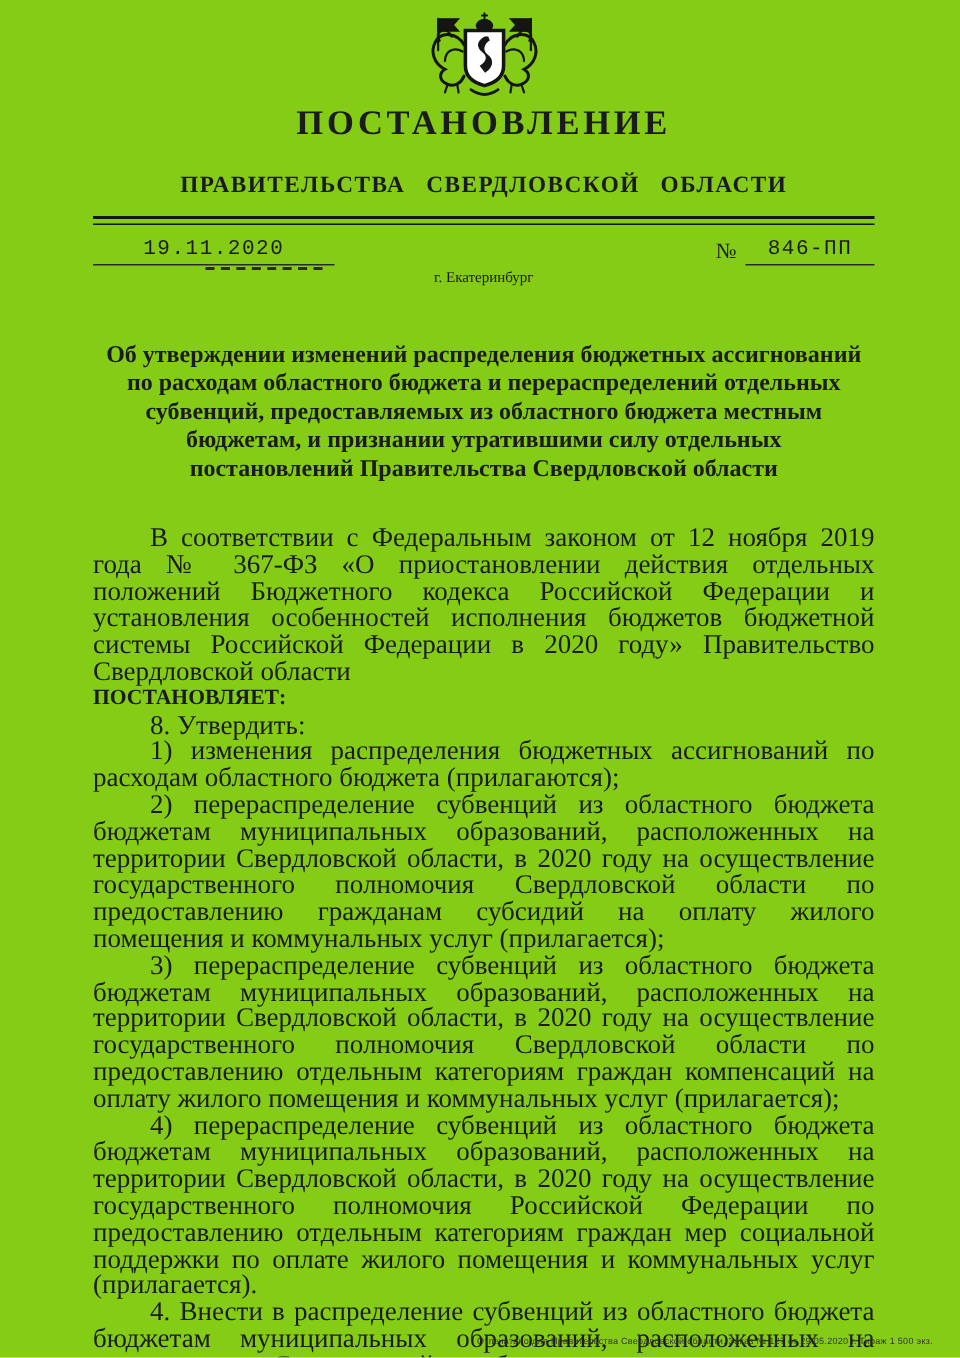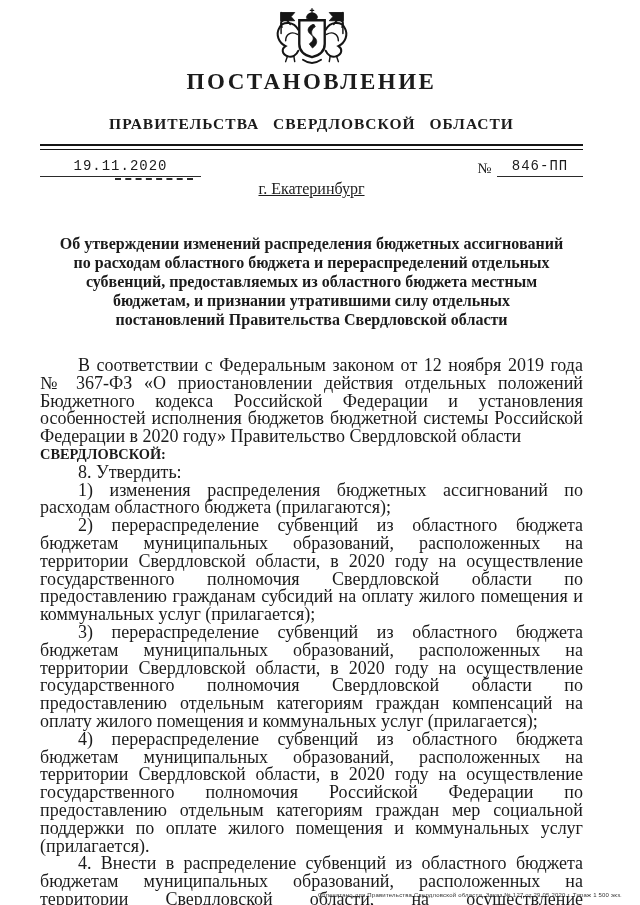--- a/index.html
+++ b/index.html
@@ -5,22 +5,22 @@
   * { margin: 0; padding: 0; box-sizing: border-box; }
   html, body { background: #e9e9e9; }
   body {
     width: 640px; height: 905px;
     font-family: "Liberation Serif", serif;
     color: #1b1b1b;
   }
   .page {
     position: relative;
     width: 640px; height: 905px;
-    background: #ffffff;
-    padding: 8px 57px 0 40px;
+    background: #84cc16;
+    padding: 8px 57px 0 62px;
     overflow: hidden;
   }
   header { text-align: center; }
   .emblem { height: 60px; }
   .emblem svg { display: block; margin: 0 auto; }
   .doc-type {
     font-size: 23px; font-weight: bold;
     letter-spacing: 2.5px; line-height: 26px; margin-top: 1px;
   }
   .authority {
@@ -48,21 +48,21 @@
     position: absolute; right: 8px; bottom: -4px; width: 78px;
     border-bottom: 2px dashed #2a2a2a;
   }
   .num-wrap { display: flex; align-items: flex-end; }
   .num-sign { font-family: "Liberation Serif", serif; font-size: 14.5px; padding-right: 6px; }
   .num-val {
     display: inline-block; width: 86px; text-align: center;
     border-bottom: 1.3px solid #2a2a2a; padding-bottom: 2px;
     letter-spacing: 1px;
   }
-  .city { font-size: 16px; margin-top: 3px; text-decoration: underline; }
+  .city { font-size: 10px; margin-top: 3px; }
   .doc-title {
     margin: 36px auto 0 auto; max-width: 508px;
     font-size: 16px; font-weight: bold;
     line-height: 19px; text-align: center;
   }
   main { margin-top: 28px; }
   .para {
     font-size: 18px; line-height: 17.8px;
     text-align: justify; text-indent: 38px;
   }
@@ -133,21 +133,21 @@
       </div>
     </div>
 
     <div class="city">г. Екатеринбург</div>
   </header>
 
   <p class="doc-title">Об утверждении изменений распределения бюджетных ассигнований по расходам областного бюджета и перераспределений отдельных субвенций, предоставляемых из областного бюджета местным бюджетам, и признании утратившими силу отдельных постановлений Правительства Свердловской области</p>
 
   <main>
     <p class="para">В соответствии с Федеральным законом от 12 ноября 2019 года № 367-ФЗ «О приостановлении действия отдельных положений Бюджетного кодекса Российской Федерации и установления особенностей исполнения бюджетов бюджетной системы Российской Федерации в 2020 году» Правительство Свердловской области</p>
-    <p class="resolves">СВЕРДЛОВСКОЙ:</p>
+    <p class="resolves">ПОСТАНОВЛЯЕТ:</p>
     <div>
         <p class="para">8. Утвердить:</p>
         <p class="para">1) изменения распределения бюджетных ассигнований по расходам областного бюджета (прилагаются);</p>
         <p class="para">2) перераспределение субвенций из областного бюджета бюджетам муниципальных образований, расположенных на территории Свердловской области, в 2020 году на осуществление государственного полномочия Свердловской области по предоставлению гражданам субсидий на оплату жилого помещения и коммунальных услуг (прилагается);</p>
         <p class="para">3) перераспределение субвенций из областного бюджета бюджетам муниципальных образований, расположенных на территории Свердловской области, в 2020 году на осуществление государственного полномочия Свердловской области по предоставлению отдельным категориям граждан компенсаций на оплату жилого помещения и коммунальных услуг (прилагается);</p>
         <p class="para">4) перераспределение субвенций из областного бюджета бюджетам муниципальных образований, расположенных на территории Свердловской области, в 2020 году на осуществление государственного полномочия Российской Федерации по предоставлению отдельным категориям граждан мер социальной поддержки по оплате жилого помещения и коммунальных услуг (прилагается).</p>
         <p class="para">4. Внести в распределение субвенций из областного бюджета бюджетам муниципальных образований, расположенных на территории Свердловской области, на осуществление государственного полномочия Свердловской области по предоставлению отдельным категориям граждан компенсаций расходов</p>
       </div>
   </main>
 

